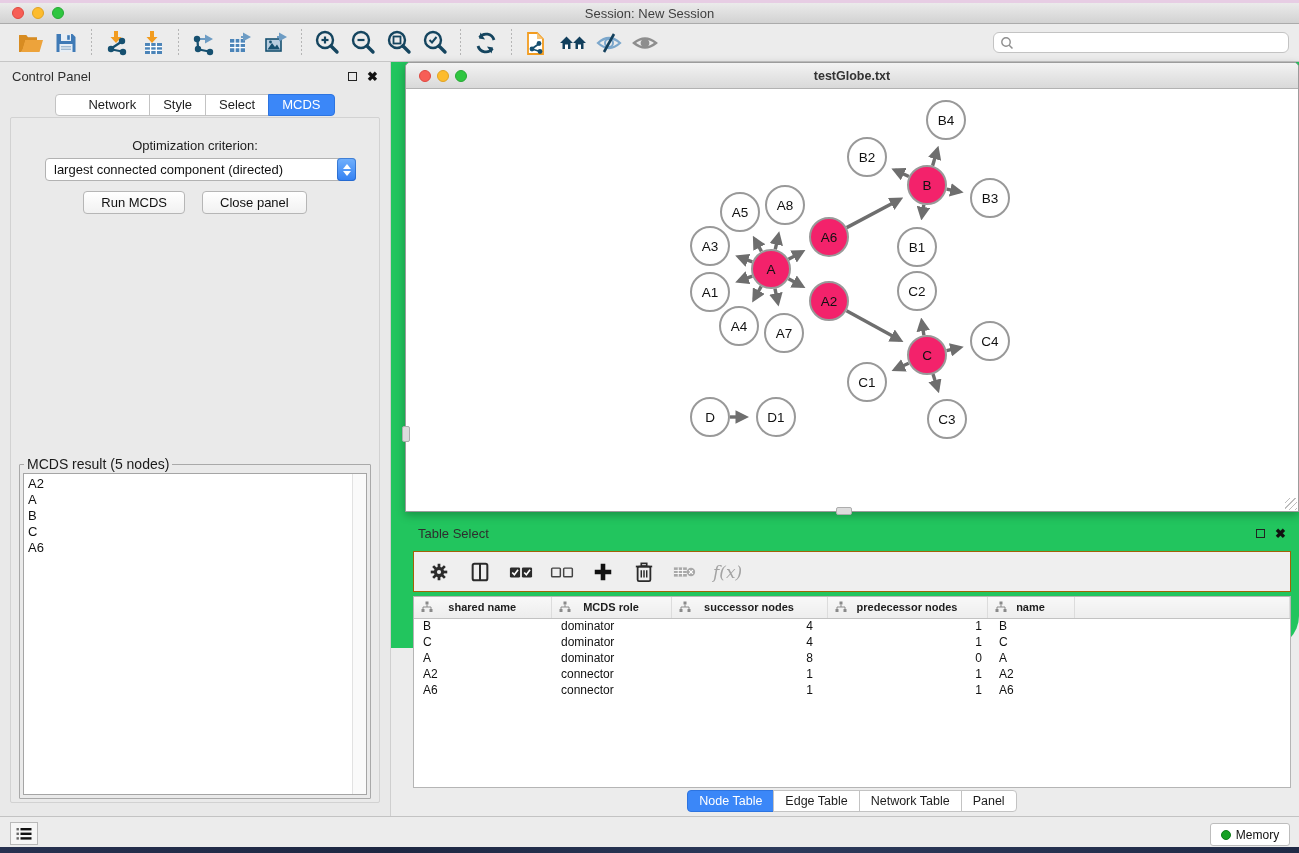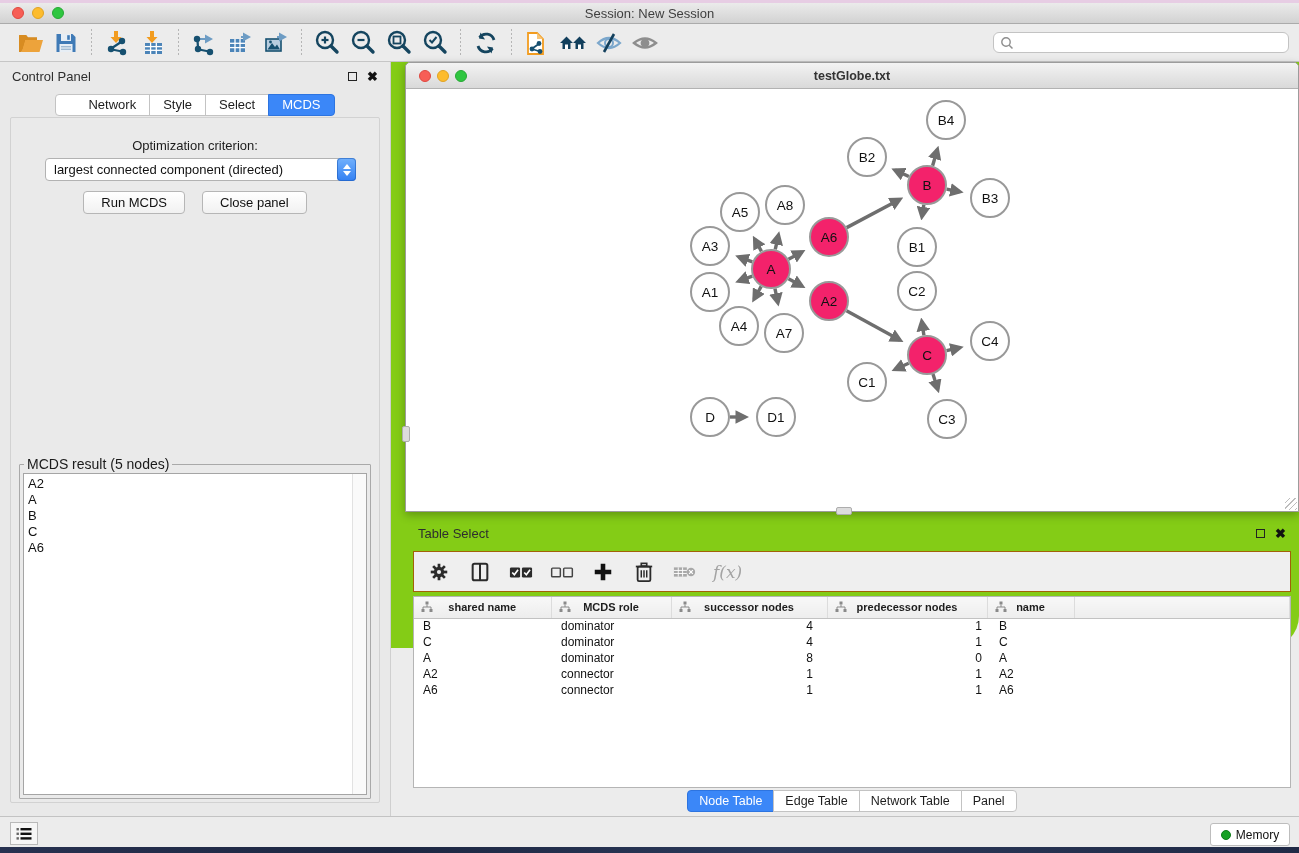--- a/index.html
+++ b/index.html
@@ -1,18 +1,18 @@
 <!DOCTYPE html>
 <html><head>
 <meta charset="utf-8">
 <style>
   * { box-sizing: border-box; margin: 0; padding: 0; }
   html,body { width:1299px; height:853px; }
   body { font-family:"Liberation Sans", sans-serif; background:#ececec; position:relative; overflow:hidden; }
-  .screen { position:absolute; inset:0; width:1299px; height:648px; background:#84cc16;border-radius:32px; }
+  .screen { position:absolute; inset:0; width:1299px; height:648px; background:#22c55e;border-radius:32px; }
 
   
   .desktop-top { position:absolute; left:0; top:0; width:100%; height:3px; background:#e7cde4; }
   .desktop-bottom { position:absolute; left:0; top:847px; width:100%; height:6px;
     background:linear-gradient(90deg,#273150,#1d2742 30%,#2c3a5b 60%,#202a46); }
 
   
   .titlebar { position:absolute; left:0; top:3px; width:100%; height:21px;
     background:linear-gradient(#ebebeb,#d2d2d2); border-bottom:1px solid #ababab;
     display:flex; align-items:center; }

